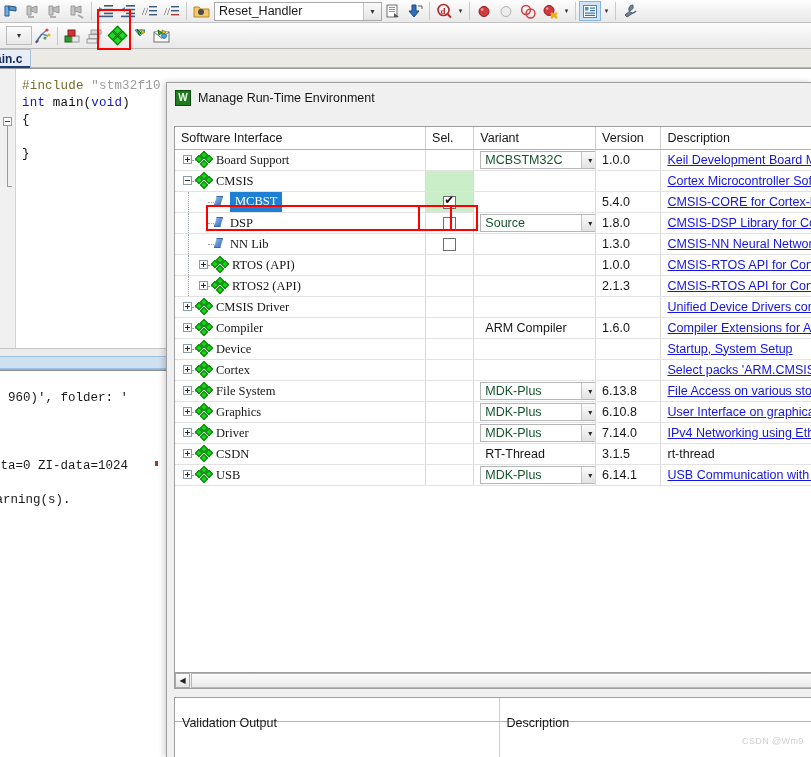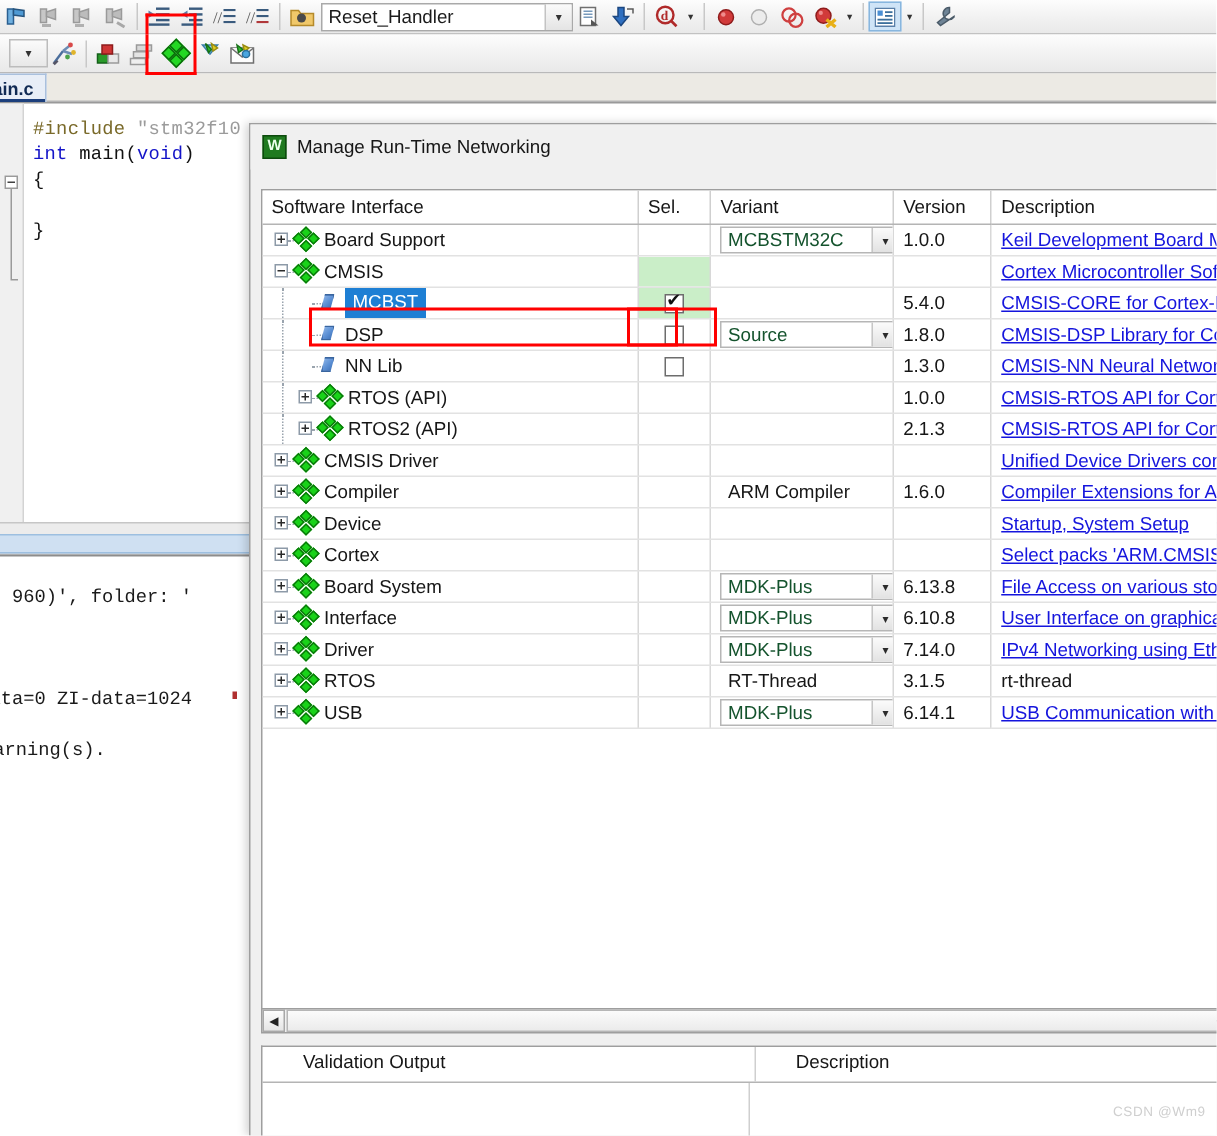--- a/index.html
+++ b/index.html
@@ -133,21 +133,21 @@
   table.grid td {
     font-size: 12.5px; color: #161616; padding: 0 6px; height: 20px;
     border-right: 1px solid #d8d8d8; border-bottom: 1px solid #e2e2e2;
     vertical-align: middle; white-space: nowrap; overflow: hidden;
   }
   .col-comp { width: 249px; }
   .col-sel  { width: 48px; }
   .col-var  { width: 121px; }
   .col-ver  { width: 65px; }
   .col-desc { width: 560px; }
-  td.c-comp { padding: 0 0 0 4px; }
+  td.c-comp { padding: 0 0 0 4px; font-family: Liberation Serif, serif; }
   td.c-sel  { text-align: center; padding: 0; }
   td.c-var  { padding: 0; }
   td.c-desc a { color: #1515dd; text-decoration: underline; font-size: 12.5px; }
   td.c-desc span.plain { color: #161616; }
 
   
   .tree { display: flex; align-items: center; height: 20px; position: relative; }
   .tw { width: 16px; height: 20px; position: relative; flex: 0 0 auto; }
   .expander {
     position: absolute; left: 2px; top: 5px; width: 9px; height: 9px;
@@ -221,21 +221,21 @@
   }
 
   #validation {
     position: absolute; left: 7px; top: 614px; width: 805px; height: 143px;
     background: #ffffff; border: 1px solid #9e9e9e; border-bottom: none;
   }
   #validation .vhead {
     height: 24px; display: flex; border-bottom: 1px solid #b4b4b4;
   }
   #validation .vhead .vh {
-    font-size: 12.5px; color: #161616; padding: 3px 0 0 7px; border-right: 1px solid #cfcfcf; margin-left: 20px;
+    font-size: 12.5px; color: #161616; padding: 18px 0 0 7px; border-right: 1px solid #cfcfcf;
   }
   #validation .vcol1 { width: 325px; }
   #validation .vcol2 { width: 479px; }
   #validation .vbody { height: 118px; display: flex; }
   #validation .vbody .b1 { width: 325px; border-right: 1px solid #cfcfcf; }
   #validation .vbody .b2 { flex: 1; }
 
   #watermark {
     position: absolute; left: 742px; top: 736px; font-size: 9px; color: #cfcfcf;
     font-family: "Liberation Sans", sans-serif; letter-spacing: .4px;
@@ -487,21 +487,21 @@
     <div class="bo-line" style="top:122px;left:-12px;">Warning(s).</div>
   </div>
   <div id="bo-dot"></div>
 
   <div id="dialog">
 
     <div id="dlg-title">
       <div id="dlg-icon">
           <span>W</span>
         </div>
-      <div id="dlg-title-text">Manage Run-Time Networking</div>
+      <div id="dlg-title-text">Manage Run-Time Environment</div>
     </div>
 
     <div id="table-wrap">
       <table class="grid">
         <colgroup>
           <col class="col-comp">
             <col class="col-sel">
             <col class="col-var">
             <col class="col-ver">
             <col class="col-desc">
@@ -766,21 +766,21 @@
                   <span class="tw">
                     <span class="expander plus"></span>
                     <span class="dots-h" style="left: 11px;"></span>
                   </span>
                   <span class="ico-pack">
                     <i class="n"></i>
                     <i class="s"></i>
                     <i class="w"></i>
                     <i class="e"></i>
                   </span>
-                  <span class="label">Board System</span>
+                  <span class="label">File System</span>
                 </div>
               </td>
               <td class="c-sel"></td>
               <td class="c-var">
                 <div class="vcombo">
                   <span class="vtext">MDK-Plus</span>
                   <span class="varrow">▾</span>
                 </div>
               </td>
               <td>6.13.8</td>
@@ -792,21 +792,21 @@
                   <span class="tw">
                     <span class="expander plus"></span>
                     <span class="dots-h" style="left: 11px;"></span>
                   </span>
                   <span class="ico-pack">
                     <i class="n"></i>
                     <i class="s"></i>
                     <i class="w"></i>
                     <i class="e"></i>
                   </span>
-                  <span class="label">Interface</span>
+                  <span class="label">Graphics</span>
                 </div>
               </td>
               <td class="c-sel"></td>
               <td class="c-var">
                 <div class="vcombo">
                   <span class="vtext">MDK-Plus</span>
                   <span class="varrow">▾</span>
                 </div>
               </td>
               <td>6.10.8</td>
@@ -844,21 +844,21 @@
                   <span class="tw">
                     <span class="expander plus"></span>
                     <span class="dots-h" style="left: 11px;"></span>
                   </span>
                   <span class="ico-pack">
                     <i class="n"></i>
                     <i class="s"></i>
                     <i class="w"></i>
                     <i class="e"></i>
                   </span>
-                  <span class="label">RTOS</span>
+                  <span class="label">CSDN</span>
                 </div>
               </td>
               <td class="c-sel"></td>
               <td class="c-var"><span class="vplain">RT-Thread</span></td>
               <td>3.1.5</td>
               <td class="c-desc"><span class="plain">rt-thread</span></td>
             </tr>
             <tr>
               <td class="c-comp">
                 <div class="tree">

